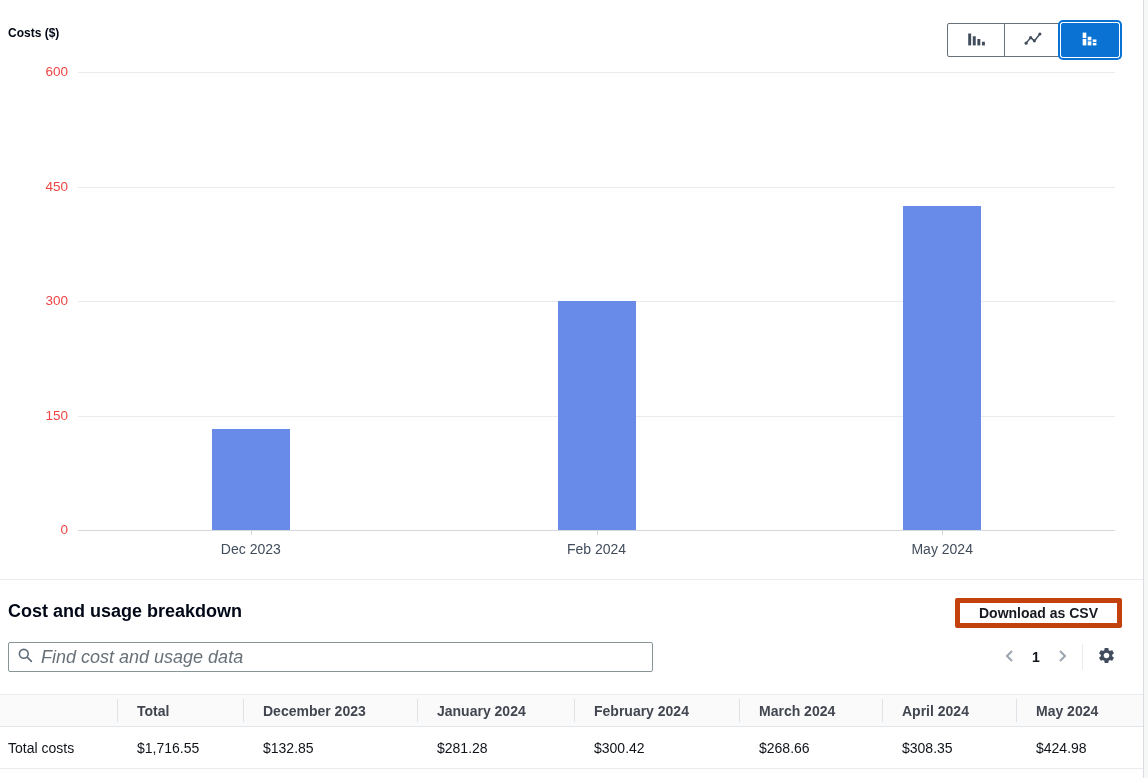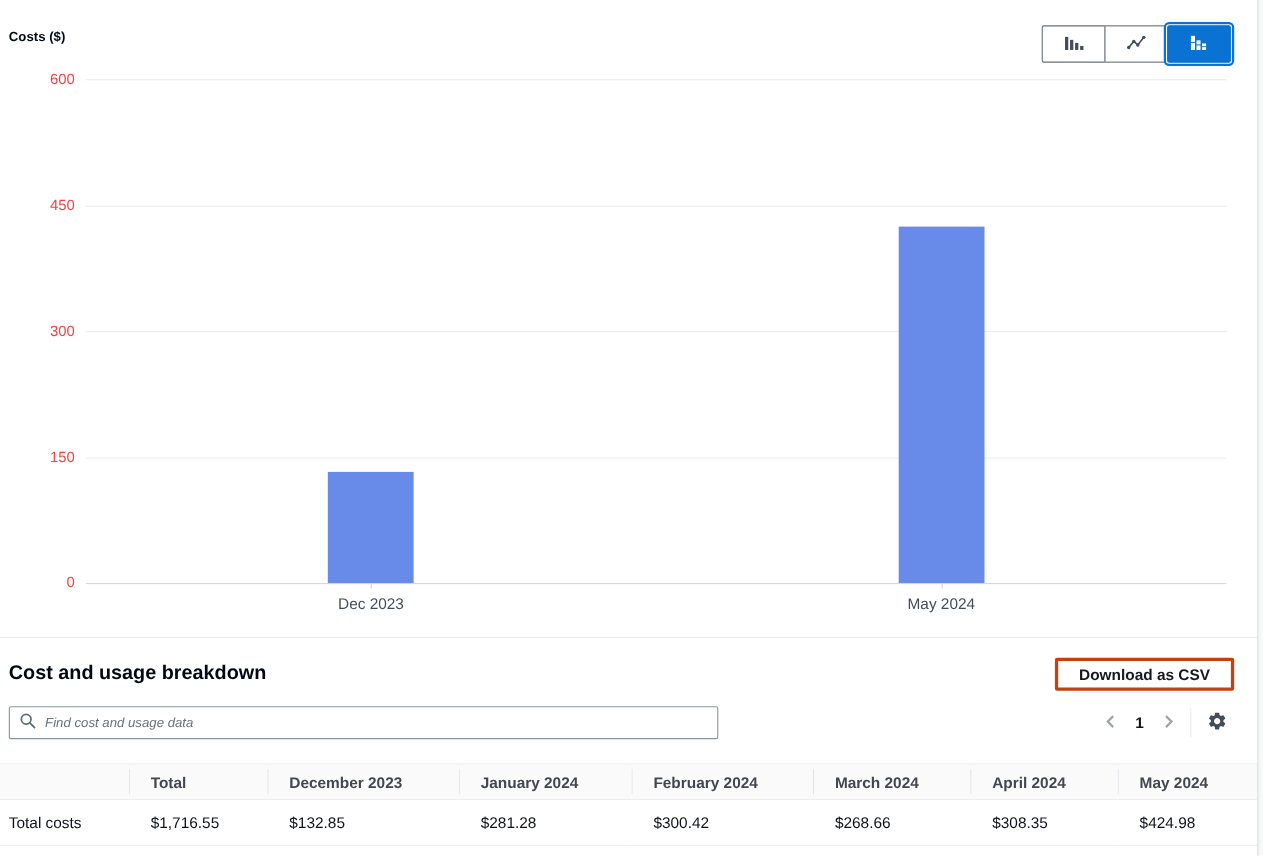--- a/index.html
+++ b/index.html
@@ -37,29 +37,29 @@
   .bar-slot { flex: 1 1 0; position: relative; }
   .bar { position: absolute; bottom: 0; left: 50%; transform: translateX(-50%); width: 78px; }
   .x-tick { position: absolute; top: 100%; left: 50%; width: 1px; height: 5px; background: #cfd5db; }
   .x-label { position: absolute; top: calc(100% + 11px); left: 0; right: 0; text-align: center;
              font-size: 14px; color: #414d5c; white-space: nowrap; }
 
   
   .breakdown-title { position: absolute; top: 601px; left: 8px; font-size: 18px; font-weight: 700; color: #000716; }
 
   .csv-btn { position: absolute; top: 598px; right: 26px; height: 30px; padding: 0 19px;
-             background: #fff; border: 3px solid #c2410c; border-radius: 2px;
+             background: #fff; border: 5px solid #c2410c; border-radius: 2px;
              font-family: "Liberation Sans", sans-serif; font-size: 14px; font-weight: 700; color: #16191f; cursor: pointer; }
 
   .search-box { position: absolute; top: 642px; left: 8px; width: 645px; height: 30px;
                 border: 1px solid #879596; border-radius: 2px; background: #fff;
                 display: flex; align-items: center; padding: 0 8px; }
   .search-box svg { flex: 0 0 auto; margin-right: 8px; color: #5f6b7a; }
   .search-box input { flex: 1 1 auto; border: none; outline: none; font-family: "Liberation Sans", sans-serif;
-                      font-size: 12px; color: #0f141a; background: transparent; }
+                      font-size: 18px; color: #0f141a; background: transparent; }
   .search-box input::placeholder { font-style: italic; color: #687078; opacity: 1; }
 
   .pagination { position: absolute; top: 643px; right: 28px; height: 28px; display: flex; align-items: center; }
   .page-btn { background: none; border: none; width: 26px; height: 26px; display: flex; align-items: center;
               justify-content: center; color: #9aa5af; cursor: pointer; padding: 0; }
   .page-num { width: 26px; text-align: center; font-size: 14px; font-weight: 700; color: #0f141a; }
   .pag-divider { width: 1px; height: 26px; background: #e9ebed; margin: 0 9px 0 7px; }
   .gear-btn { background: none; border: none; width: 28px; height: 28px; display: flex; align-items: center;
               justify-content: center; color: #414d5c; cursor: pointer; padding: 0; }
 
@@ -137,20 +137,25 @@
           <div class="gridline" style="top: 25%;"></div>
           <div class="gridline" style="top: 50%;"></div>
           <div class="gridline" style="top: 75%;"></div>
           <div class="gridline axis-line" style="top: 100%;"></div>
         </div>
       <div class="bars" id="bars">
           <div class="bar-slot">
             <div class="bar" style="height: 22.1417%; background: rgb(104, 138, 232);"></div>
             <div class="x-tick"></div>
             <div class="x-label">Dec 2023</div>
+          </div>
+          <div class="bar-slot">
+            <div class="bar" style="height: 50.07%; background: rgb(104, 138, 232);"></div>
+            <div class="x-tick"></div>
+            <div class="x-label">Feb 2024</div>
           </div>
           <div class="bar-slot">
             <div class="bar" style="height: 70.83%; background: rgb(104, 138, 232);"></div>
             <div class="x-tick"></div>
             <div class="x-label">May 2024</div>
           </div>
         </div>
     </div>
   </section>
 

